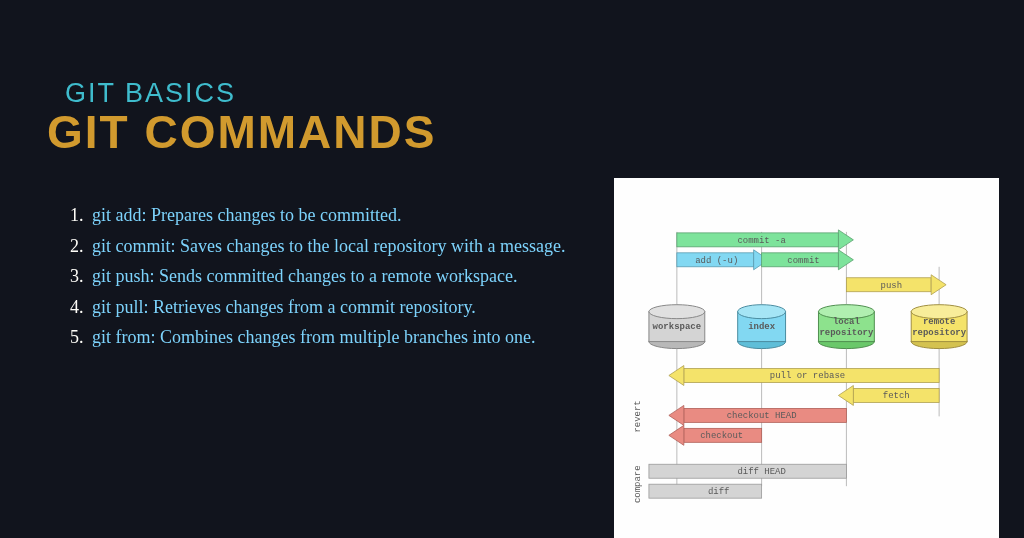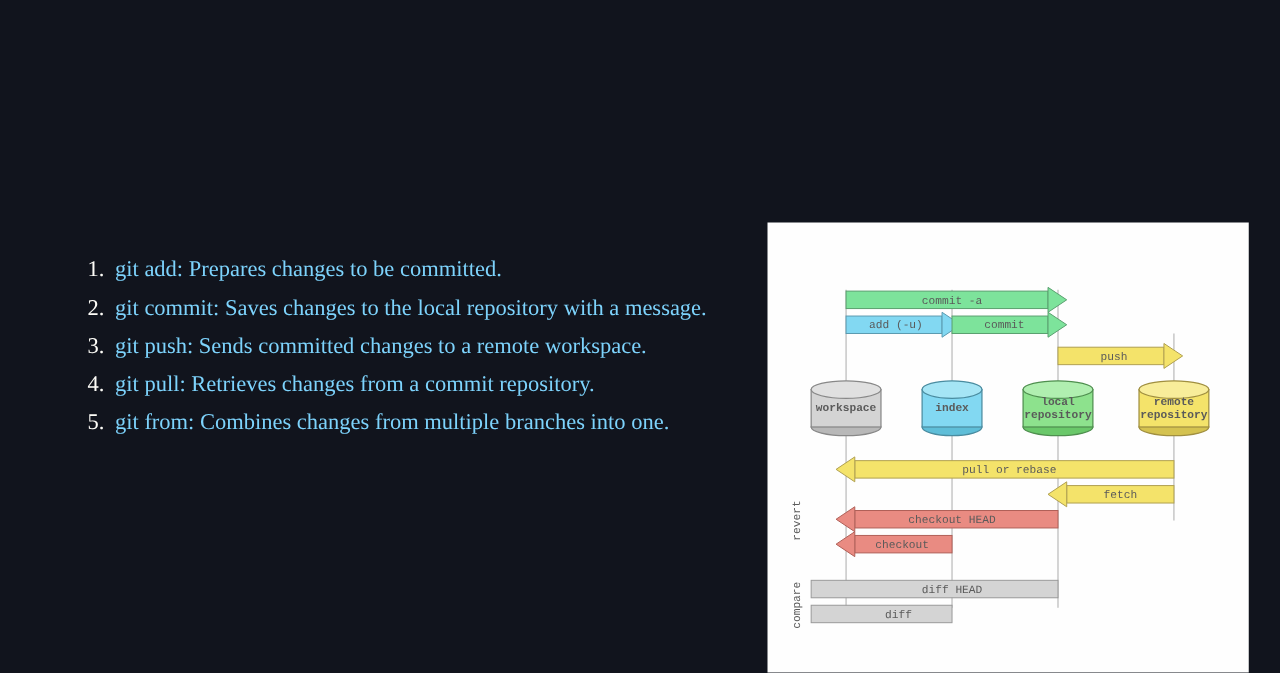--- a/index.html
+++ b/index.html
@@ -73,20 +73,22 @@
   .diagram text {
     font-family: 'Courier New', Courier, monospace;
     font-size: 9px;
     fill: #5a5a5a;
   }
 </style>
 </head>
 <body>
 
 <div class="header">
+  <div class="subtitle">GIT BASICS</div>
+  <div class="title">GIT COMMANDS</div>
 </div>
 
 <div class="content">
   <ol>
     <li>git add: Prepares changes to be committed.</li>
     <li>git commit: Saves changes to the local repository with a message.</li>
     <li>git push: Sends committed changes to a remote workspace.</li>
     <li>git pull: Retrieves changes from a commit repository.</li>
     <li>git from: Combines changes from multiple branches into one.</li>
   </ol>

